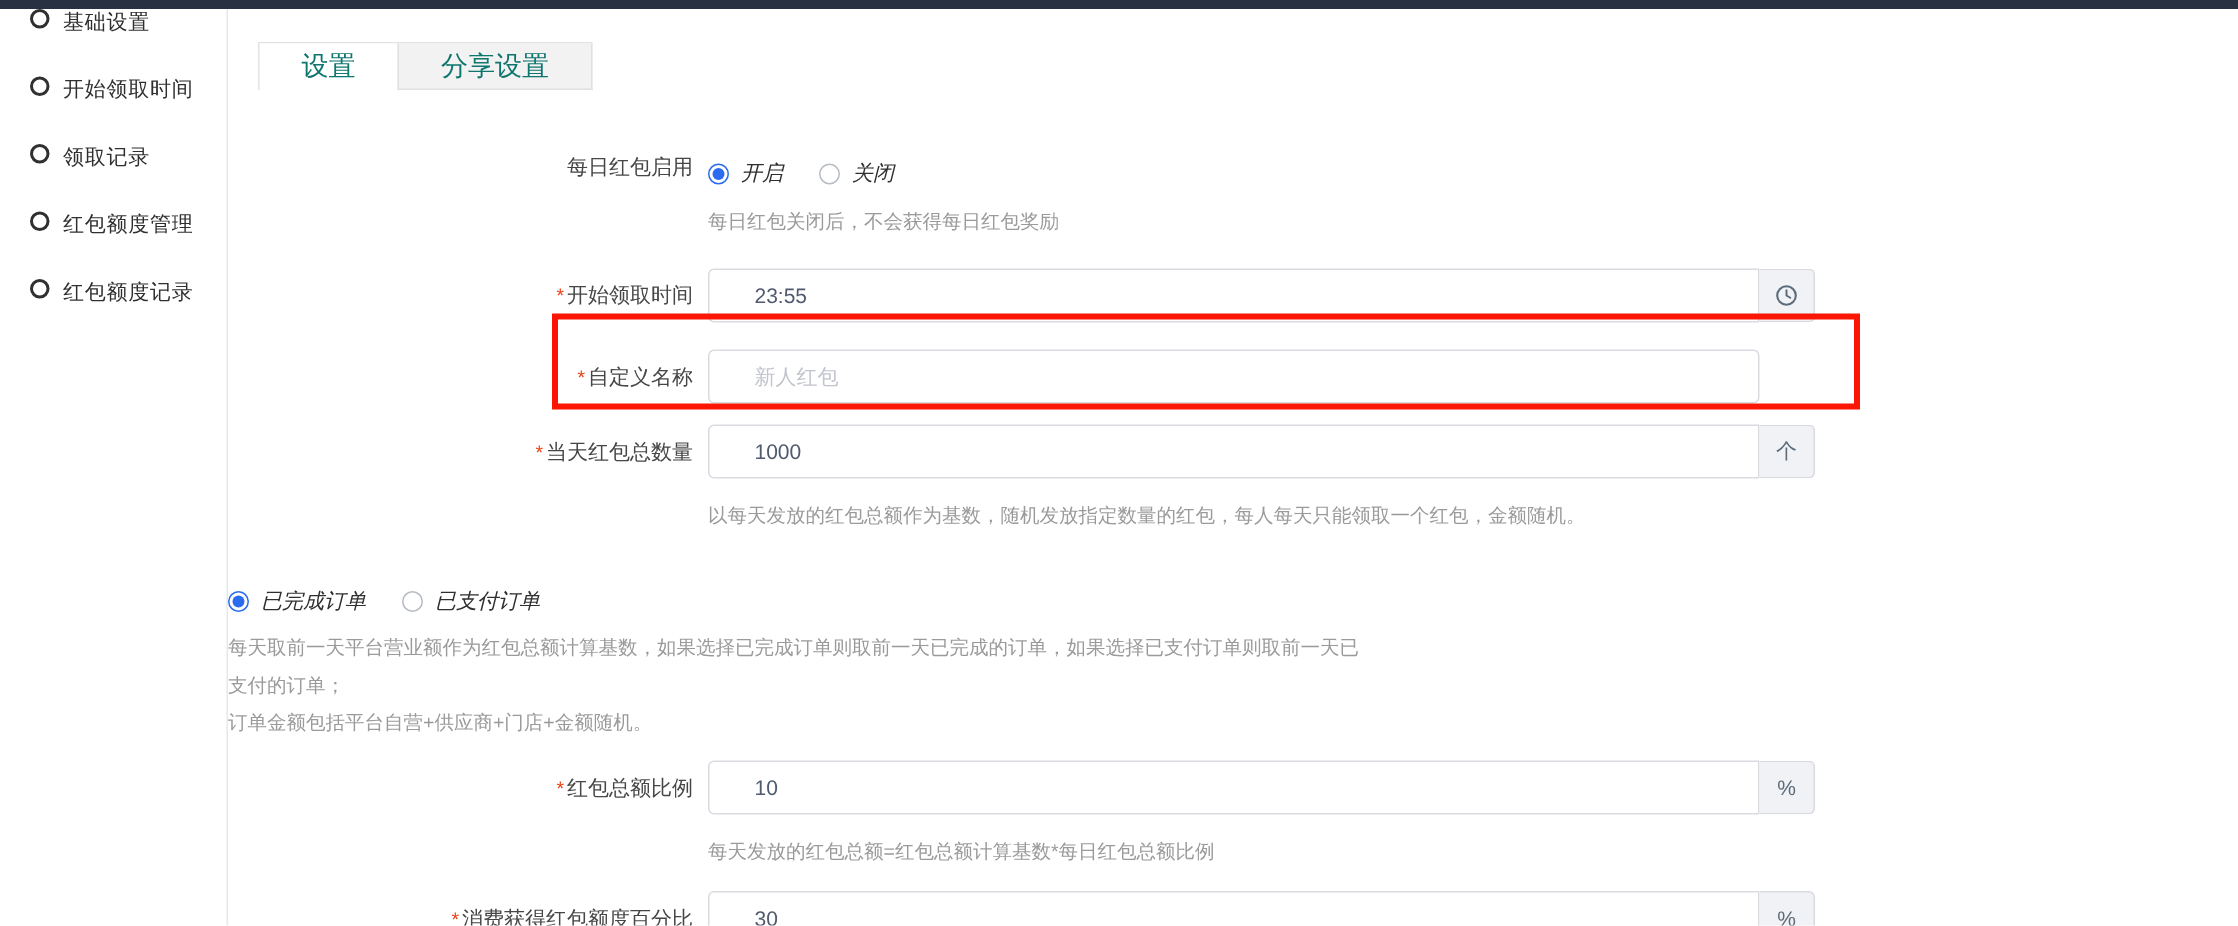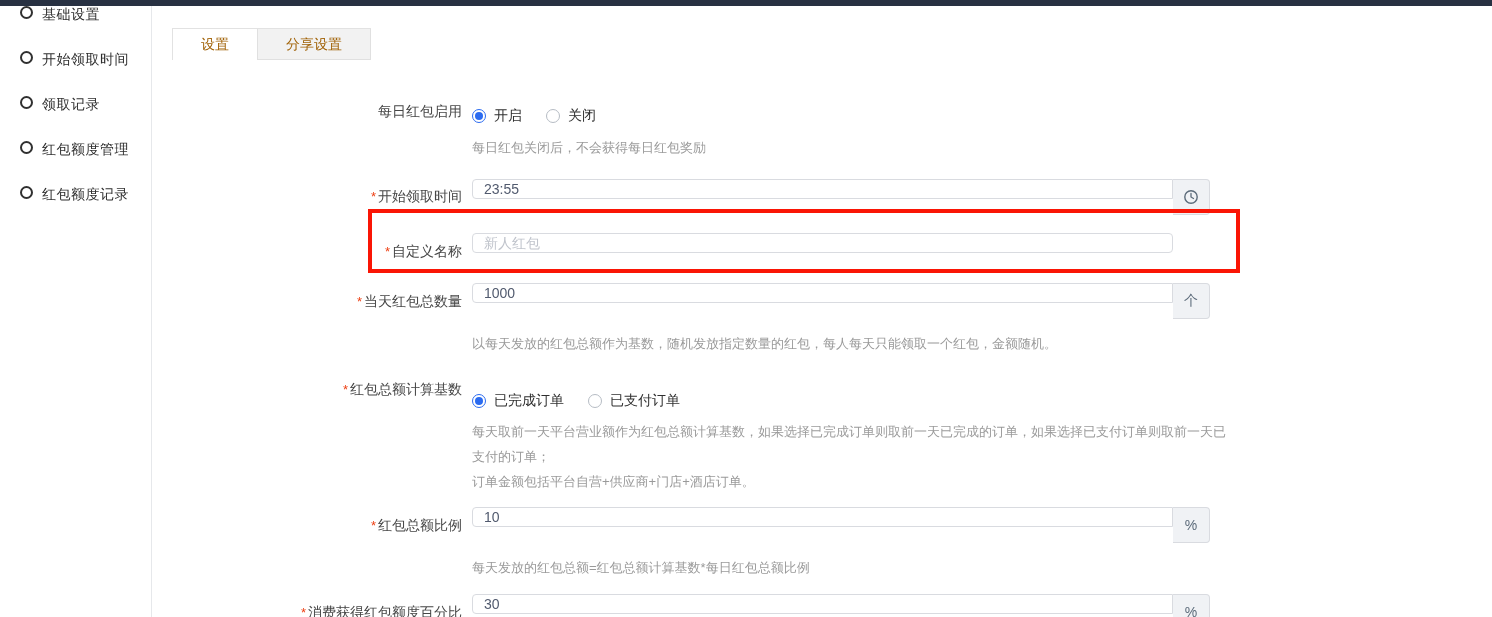--- a/index.html
+++ b/index.html
@@ -10,45 +10,45 @@
 
   
   .sidebar { width:152px; border-right:1px solid #e6e8eb; background:#fff; flex:0 0 152px; }
   .side-item { height:45px; display:flex; align-items:flex-start; padding-left:20px; cursor:pointer; }
   .side-circle { width:13px; height:13px; border:2px solid #303030; border-radius:50%; margin-right:9px; flex:0 0 13px; }
   .side-label { font-size:14px; color:#2f2f2f; letter-spacing:.5px; }
 
   
   .main { flex:1; position:relative; }
   .tabbar { display:flex; margin:22px 0 0 20px; border-top:1px solid #e2e2e2; width:fit-content; }
-  .tab { height:31px; line-height:30px; padding:0 28px; font-size:14px; color:#a16207; cursor:pointer; }
+  .tab { height:31px; line-height:30px; padding:0 28px; font-size:18px; color:#0f766e; cursor:pointer; }
   .tab.active { background:#fff; border-left:1px solid #e2e2e2; }
   .tab.inactive { background:#f2f2f2; border:1px solid #e0e0e0; border-top:none; }
 
   
   .form { margin-top:41px; }
   .row { display:flex; }
   .label-col { width:320px; flex:0 0 320px; text-align:right; padding-right:10px;
     font-size:14px; color:#464646; line-height:20px; padding-top:0; }
   .label-col.mid { line-height:36px; }
   .req { color:#ed4014; margin-right:2px; font-size:13px; }
   .ctrl-col { width:738px; }
 
   .input-group { display:flex; width:738px; }
   .input-group.noappend { width:701px; }
-  .tb-input { flex:1; height:20px; border:1px solid #d9dbe0; border-radius:4px 0 0 4px;
-    padding:0 11px; font-size:14px; color:#515a6e; outline:none; background:#fff; min-width:0; }
+  .tb-input { flex:1; height:36px; border:1px solid #d9dbe0; border-radius:4px 0 0 4px;
+    padding:0 30px; font-size:14px; color:#515a6e; outline:none; background:#fff; min-width:0; }
   .input-group.noappend .tb-input { border-radius:4px; }
   .tb-input::placeholder { color:#c0c4cc; }
   .append { width:37px; height:36px; background:#f0f2f5; border:1px solid #d9dbe0; border-left:none;
     border-radius:0 4px 4px 0; display:flex; align-items:center; justify-content:center;
     font-size:14px; color:#5c6b7a; }
 
   .radio-line { display:flex; align-items:center; height:20px; margin-top:5px; }
-  .radio { display:flex; align-items:center; margin-right:24px; cursor:pointer; }
+  .radio { display:flex; align-items:center; margin-right:24px; cursor:pointer;font-style:italic; }
   .rdot { width:14px; height:14px; border-radius:50%; border:1px solid #b6bcc4; background:#fff;
     margin-right:8px; position:relative; flex:0 0 14px; }
   .rdot.checked { border-color:#2b6bf0; }
   .rdot.checked::after { content:""; position:absolute; left:2px; top:2px; width:8px; height:8px;
     border-radius:50%; background:#2b6bf0; }
   .rlabel { font-size:14px; color:#2f2f2f; }
 
   .help { font-size:13px; color:#9a9a9a; line-height:25px; width:765px; }
 
   
@@ -150,36 +150,33 @@
         <div class="ctrl-col">
           <div class="input-group">
             <input class="tb-input" value="1000" style="">
             <span class="append">个</span>
           </div>
           <div class="help" style="margin-top:12px;">以每天发放的红包总额作为基数，随机发放指定数量的红包，每人每天只能领取一个红包，金额随机。</div>
         </div>
       </div>
 
       <div class="row" style="margin-top:23px;">
-        <div class="label-col">
-          <span class="req">*</span><span>红包总额计算基数</span>
-        </div>
         <div class="ctrl-col">
           <div class="radio-line" style="margin-top:12px;">
             <span class="radio">
               <span class="rdot checked"></span>
               <span class="rlabel">已完成订单</span>
             </span>
             <span class="radio">
               <span class="rdot"></span>
               <span class="rlabel">已支付订单</span>
             </span>
           </div>
           <div class="help" style="margin-top:8px;">每天取前一天平台营业额作为红包总额计算基数，如果选择已完成订单则取前一天已完成的订单，如果选择已支付订单则取前一天已支付的订单；</div>
-          <div class="help">订单金额包括平台自营+供应商+门店+酒店订单。</div>
+          <div class="help">订单金额包括平台自营+供应商+门店+金额随机。</div>
         </div>
       </div>
 
       <div class="row" style="margin-top:13px;">
         <div class="label-col mid">
           <span class="req">*</span><span>红包总额比例</span>
         </div>
         <div class="ctrl-col">
           <div class="input-group">
             <input class="tb-input" value="10" style="">

